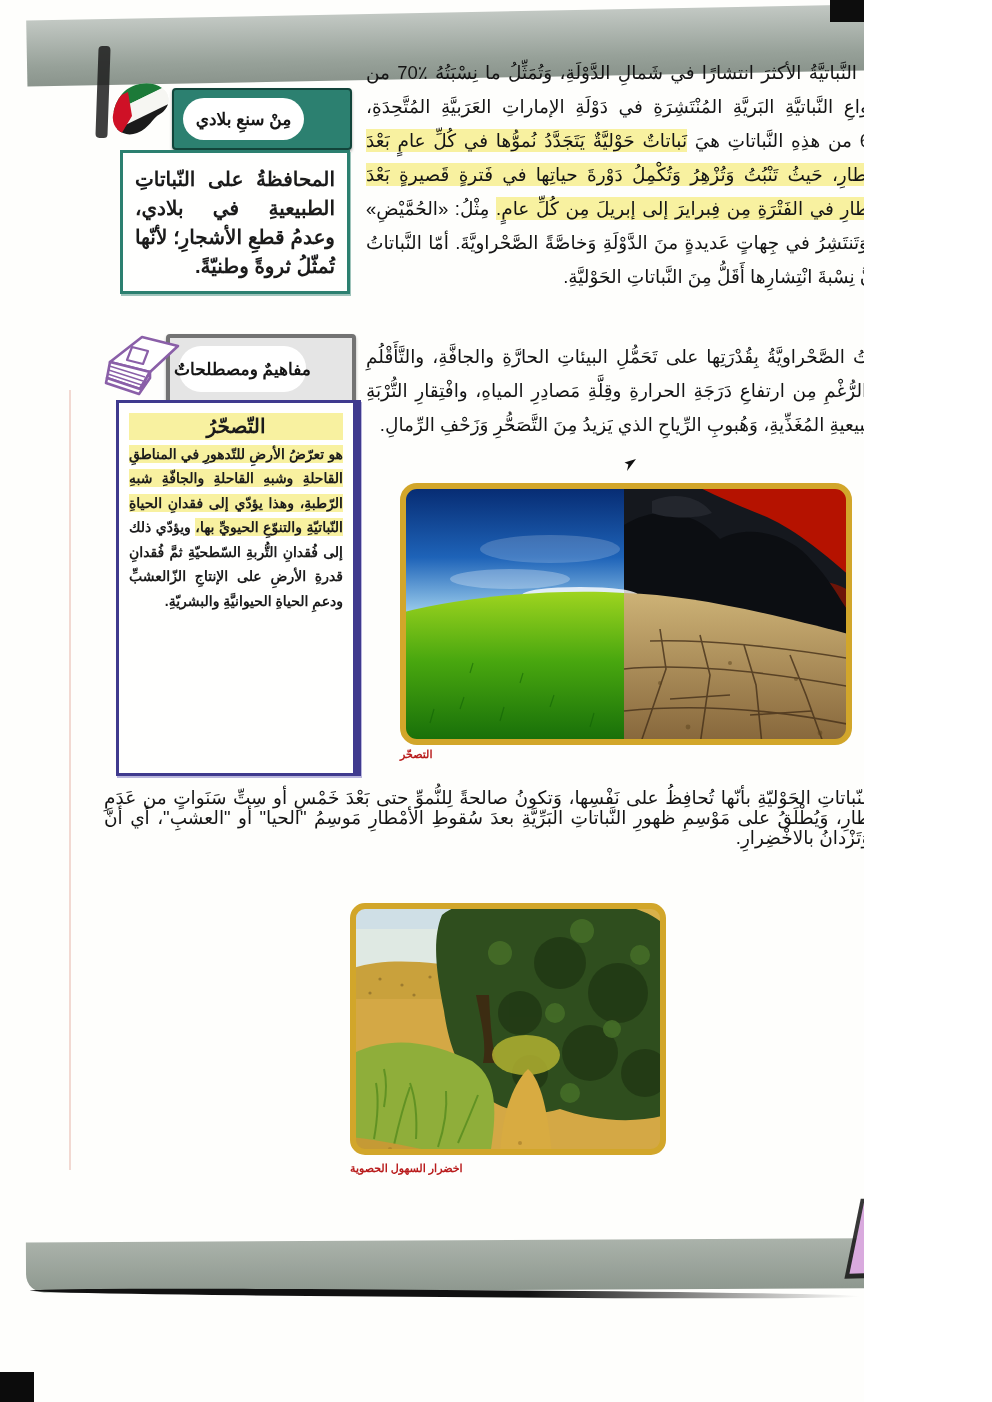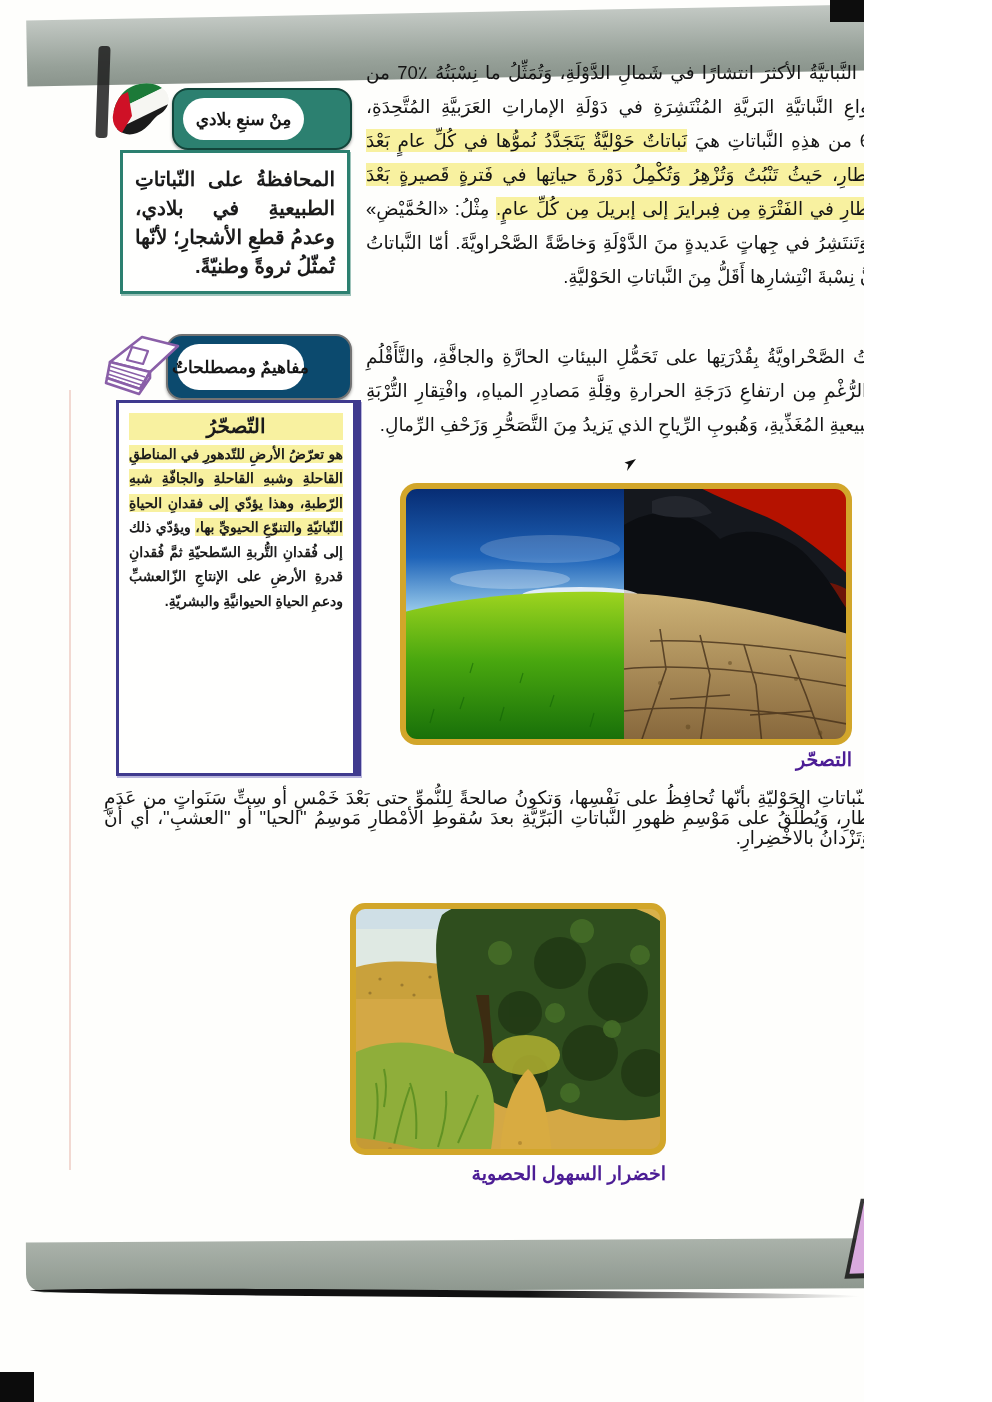--- a/index.html
+++ b/index.html
@@ -22,37 +22,37 @@
   .corner-black-bl{position:absolute;left:0;top:1372px;width:34px;height:30px;background:#0c0c0c;}
 
   
   .para{position:absolute;display:flex;direction:rtl;gap:12px;}
   .bullet{flex:0 0 auto;margin-top:6px;}
   .ptext{flex:1 1 auto;direction:rtl;text-align:justify;font-size:18.5px;line-height:34px;color:#141414;}
   .ptext.tight{line-height:20px;}
   .hl{background:#f8f1a0;box-decoration-break:clone;-webkit-box-decoration-break:clone;padding:1px 0;}
 
   
-  .cap{position:absolute;border-radius:16px;box-shadow:0 2px 3px rgba(0,0,0,.35);}
+  .cap{position:absolute;border-radius:4px;box-shadow:0 2px 3px rgba(0,0,0,.35);}
   .cap .inner{position:absolute;left:9px;top:8px;bottom:8px;right:46px;background:#fff;
     border-radius:22px;display:flex;align-items:center;justify-content:center;}
   .cap .title{font-weight:bold;font-size:17px;color:#161616;white-space:nowrap;direction:rtl;}
   .cap1{background:#2c8070;border:2px solid #12443a;}
-  .cap2{background:#0c4a6e;border:2px solid #737373;}
+  .cap2{background:#e5e5e5;border:4px solid #737373;}
   .sbox{position:absolute;background:#fffffe;direction:rtl;text-align:justify;
     font-weight:bold;color:#1b1b1b;}
   .sbox1{border:3px solid #2c8070;box-shadow:1px 2px 0 #9fc4bb;font-size:20px;line-height:29px;padding:12px 12px 10px;}
   .sbox2{border:3px solid #3f3a8e;border-right-width:8px;box-shadow:1px 2px 0 #b9b6dd;
     font-size:14px;line-height:24.5px;padding:10px 10px 12px;}
   .term{display:block;text-align:center;font-size:20px;margin-bottom:2px;}
   .icon-abs{position:absolute;}
 
   
   .fig{position:absolute;}
-  .caption{position:absolute;text-align:right;font-size:19px;font-weight:bold;color:#4c1d95;direction:rtl;}
+  .caption{position:absolute;text-align:left;font-size:11px;font-weight:bold;color:#b91c1c;direction:rtl;}
 
   
   .page-tab{position:absolute;left:858px;top:1192px;width:130px;height:80px;
     background:#d9aade;transform:skewX(-13deg) rotate(-1.5deg);
     box-shadow:-4px 5px 0 rgba(20,20,20,.85);display:flex;align-items:center;justify-content:center;}
   .page-num{transform:skewX(13deg) rotate(-1.5deg);font-size:36px;font-weight:bold;color:#1c1c1c;}
 </style>
 </head>
 <body>
 

